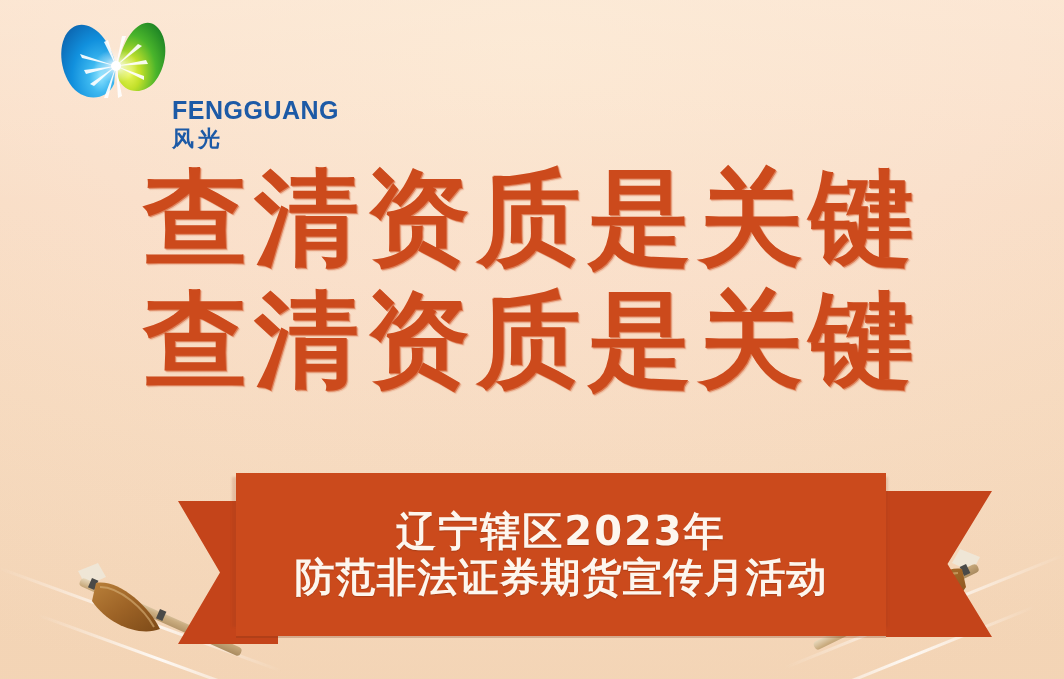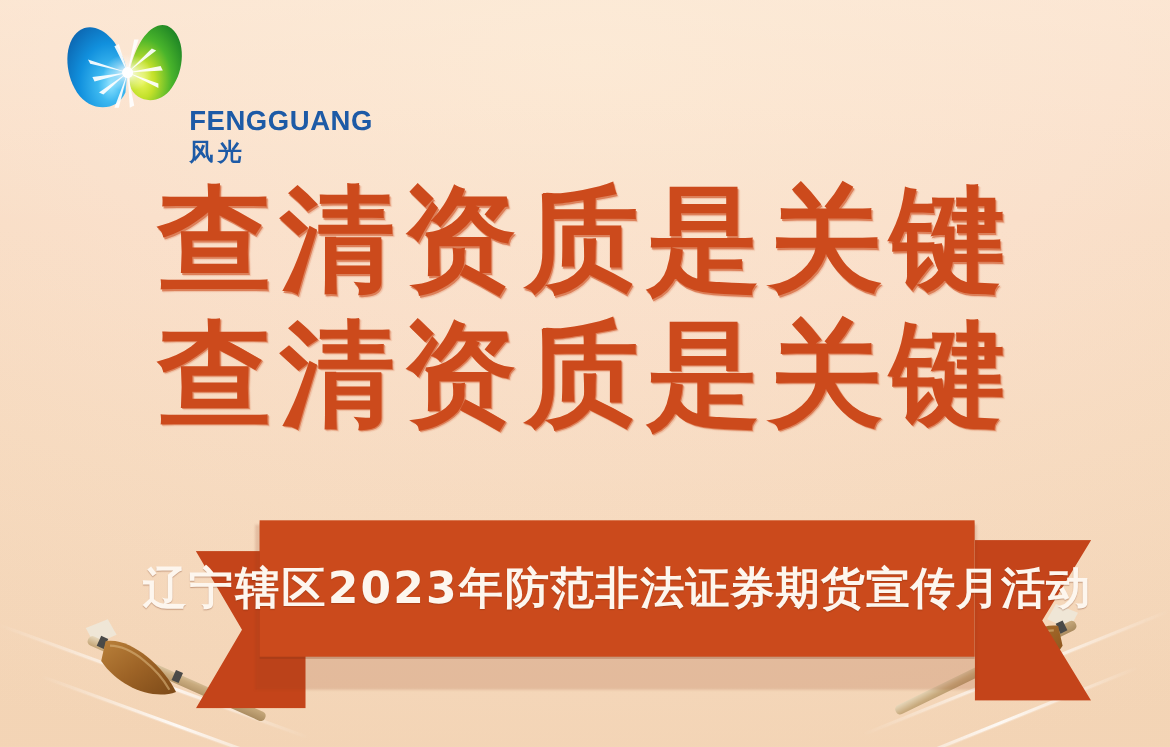--- a/index.html
+++ b/index.html
@@ -113,24 +113,24 @@
     position:absolute;
     left:232px; top:22px;
     width:656px; height:150px;
     background:rgba(150,60,25,0.18);
     filter:blur(1px);
   }
   
   .ribbon-band {
     position:absolute;
     left:236px; top:18px;
-    width:650px; height:124px;
+    width:650px; height:163px;
     background:#cb4a1c;
     display:flex;
-    flex-direction:row;
+    flex-direction:column;
     align-items:center;
     justify-content:center;
     box-shadow:0 2px 0 rgba(120,48,18,0.25);
   }
   .ribbon-line {
     font-family:"DejaVu Sans","Liberation Sans", sans-serif;
     font-weight:bold;
     color:#fdf6ee;
     white-space:nowrap;
     line-height:1.12;

